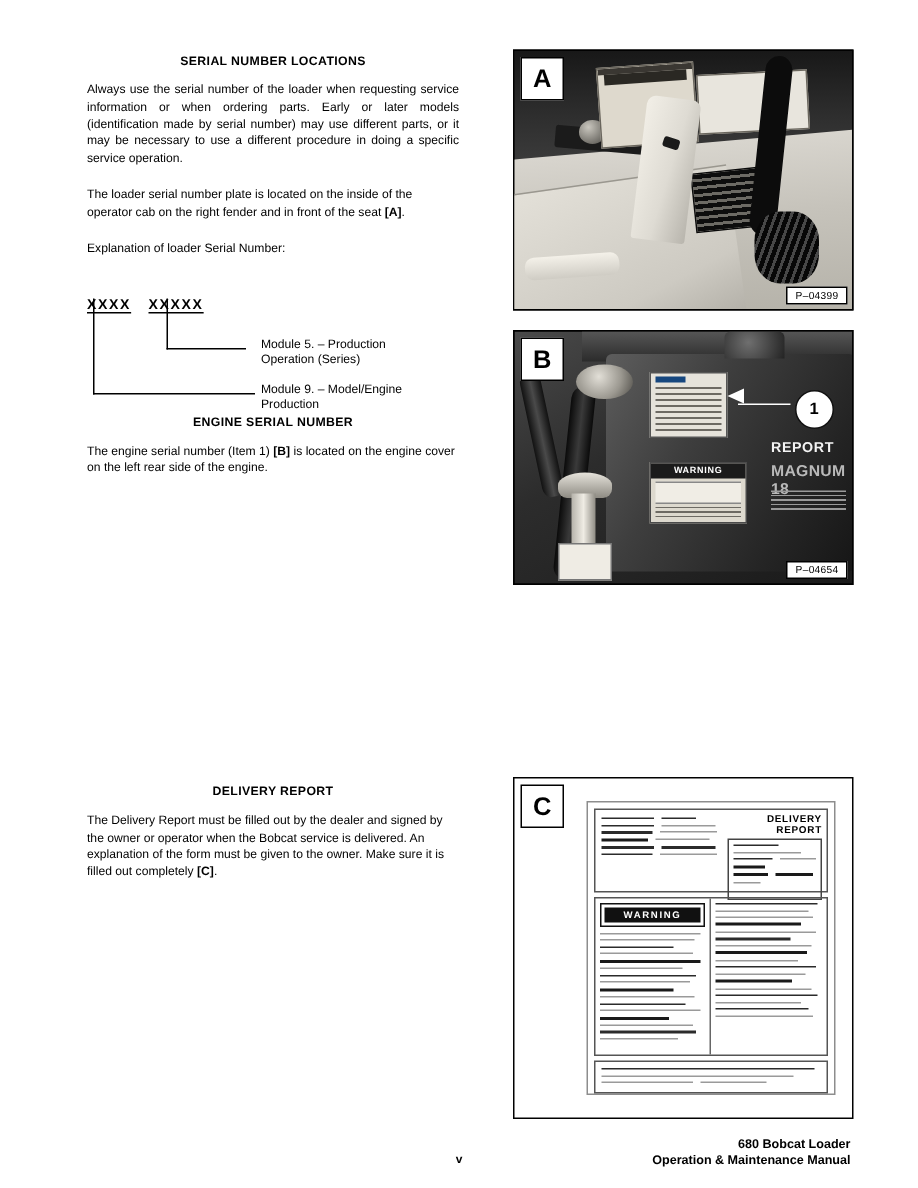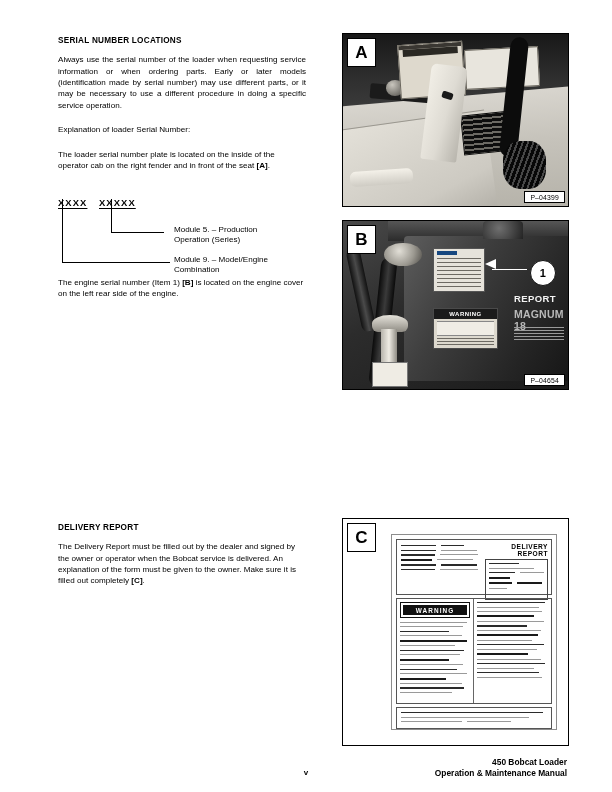--- a/index.html
+++ b/index.html
@@ -24,20 +24,21 @@
     top: 36px;
     width: 248px;
   }
 
   .sec-head {
     font-size: 8.2px;
     font-weight: bold;
     letter-spacing: 0.25px;
     margin: 0 0 9px 0;
     line-height: 1.1;
+    text-align: center;
   }
 
   .para {
     font-size: 8.1px;
     line-height: 1.42;
     margin: 0 0 13px 0;
     text-align: justify;
   }
   .para.noj { text-align: left; }
   .para b { font-weight: bold; }
@@ -414,45 +415,46 @@
 </head>
 <body>
 
 <div class="col-left">
 
   <div class="sec-head">SERIAL NUMBER LOCATIONS</div>
 
   <p class="para">Always use the serial number of the loader when requesting service information or when ordering parts. Early or later models (identification made by serial number) may use different parts, or it may be necessary to use a different procedure in doing a specific service operation.</p>
 
 
-  <p class="para noj">Explanation of loader Serial Number:</p>
-
   <p class="para noj">
     <span>The loader serial number plate is located on the inside of the operator cab on the right fender and in front of the seat </span><b>[A]</b><span>.</span>
   </p>
+
+  <p class="para noj">Explanation of loader Serial Number:</p>
 
   <div class="sn-diagram">
     <span class="sn-code first">XXXX</span>
     <span class="sn-code second">XXXXX</span>
 
     <div class="line-v2"></div>
     <div class="line-h2"></div>
     <div class="line-v1"></div>
     <div class="line-h1"></div>
 
     <div class="mod-label m2">
       <div>Module 5. – Production</div>
       <div>Operation (Series)</div>
     </div>
     <div class="mod-label m1">
       <div>Module 9. – Model/Engine</div>
-      <div>Combination</div>
+      <div>Production</div>
     </div>
   </div>
 
+  <div class="sec-head">ENGINE SERIAL NUMBER</div>
 
   <p class="para noj">
     <span>The engine serial number (Item 1) </span><b>[B]</b><span> is located on the engine cover on the left rear side of the engine.</span>
   </p>
 </div>
 
 <div class="col-left-2">
   <div class="sec-head">DELIVERY REPORT</div>
   <p class="para noj">
     <span>The Delivery Report must be filled out by the dealer and signed by the owner or operator when the Bobcat service is delivered. An explanation of the form must be given to the owner. Make sure it is filled out completely </span><b>[C]</b><span>.</span>
@@ -617,15 +619,15 @@
           <div class="rule light" style="width:42%"></div>
           <div class="rule light" style="width:30%"></div>
         </div>
     </div>
   </div>
 </div>
 
 <div class="footer-page">v</div>
 
 <div class="footer-right">
-  <div>450 Bobcat Loader</div>
+  <div>680 Bobcat Loader</div>
   <div>Operation &amp; Maintenance Manual</div>
 </div>
 
 </body></html>

